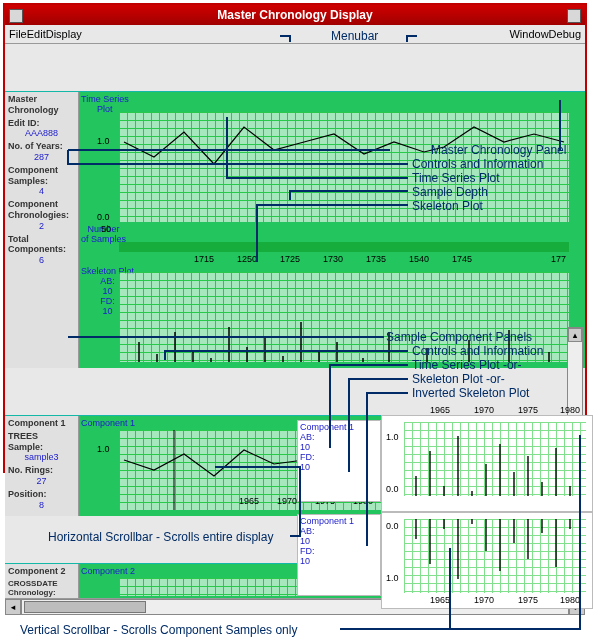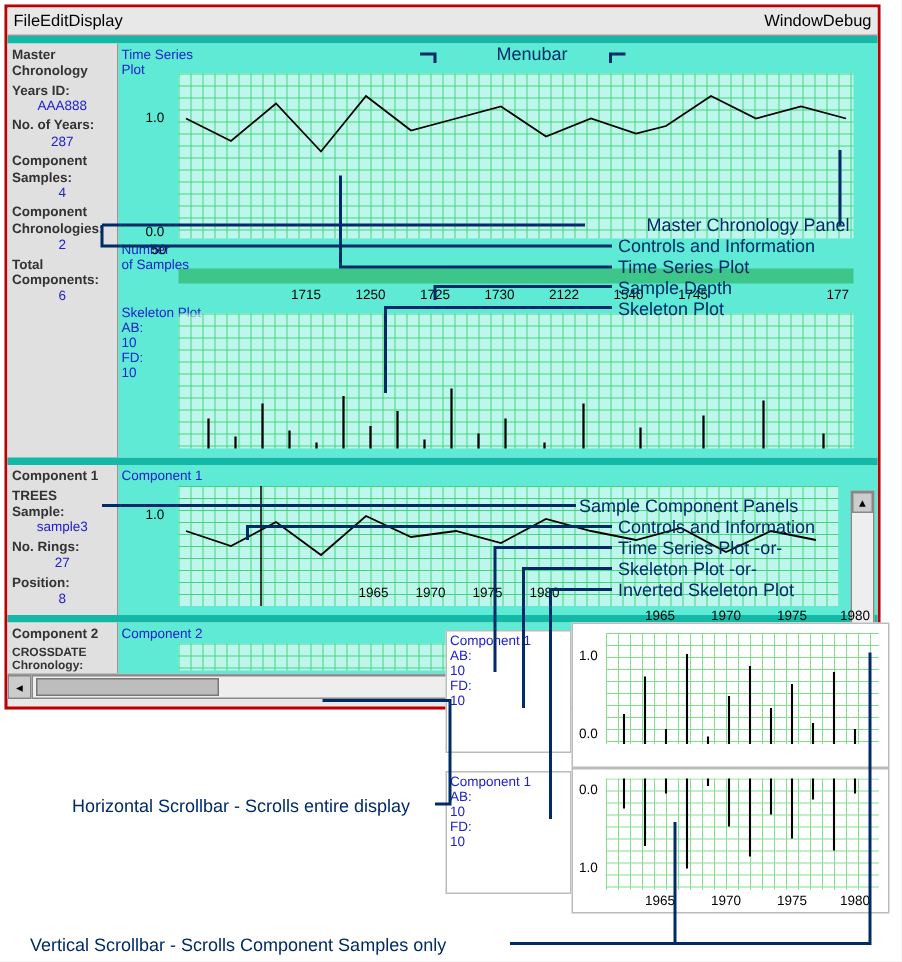--- a/index.html
+++ b/index.html
@@ -56,21 +56,22 @@
   }
   .menubar .left, .menubar .right { display: flex; }
   .menubar span { color: #000; cursor: default; }
   .content {
     display: flex;
     flex-direction: column;
     background: #e8e8e8;
   }
   .panel-row {
     display: flex;
-    border-top: 5px solid #14b8a6;
+    border-top: 1px solid #14b8a6;
+    margin-top: 47px;
   }
   .side {
     width: 74px;
     flex: 0 0 74px;
     background: #e0e0e0;
     border-right: 1px solid #999;
     padding: 2px 3px;
     box-sizing: border-box;
     font-size: 9px;
     line-height: 1.2;
@@ -78,22 +79,23 @@
   .side .hdr {
     font-weight: bold;
     color: #333;
     margin-bottom: 2px;
   }
   .side .lbl { color: #333; font-weight: bold; margin-top: 2px; }
   .side .val { color: #2020cc; text-align: center; }
   .plot-area {
     flex: 1 1 auto;
     position: relative;
-    background: #5eead4;
+    background: #22c55e;
     overflow: hidden;
+    text-align: center;
   }
   .plot-label {
     position: absolute;
     left: 2px;
     color: #2020cc;
     font-size: 9px;
     white-space: pre;
   }
   .grid {
     position: absolute;
@@ -188,39 +190,44 @@
   }
   .depth-band {
     position: absolute;
     background: rgba(0,128,0,0.35);
   }
 </style>
 </head>
 <body>
 
 <div class="window" style="height:470px;">
+  <div class="titlebar">
+    <div class="close-box"></div>
+    <span>Master Chronology Display</span>
+    <div class="right-box"></div>
+  </div>
 
   <div class="menubar">
     <div class="left">
       <span>File</span>
       <span>Edit</span>
       <span>Display</span>
     </div>
     <div class="right">
       <span>Window</span>
       <span>Debug</span>
     </div>
   </div>
 
   <div class="content">
 
     <div class="panel-row" style="height:276px;">
       <div class="side">
         <div class="hdr">Master Chronology</div>
-        <div class="lbl">Years ID:</div>
+        <div class="lbl">Edit ID:</div>
         <div class="val">AAA888</div>
         <div class="lbl">No. of Years:</div>
         <div class="val">287</div>
         <div class="lbl">Component Samples:</div>
         <div class="val">4</div>
         <div class="lbl">Component Chronologies:</div>
         <div class="val">2</div>
         <div class="lbl">Total Components:</div>
         <div class="val">6</div>
       </div>
@@ -237,21 +244,21 @@
 
         <div class="plot-label" style="top:132px;">Number
 of Samples</div>
         <div class="axis-text" style="left:22px; top:132px;">50</div>
         <div class="depth-band" style="left:40px; top:150px; width:450px; height:10px;"></div>
 
         <div class="axis-text" style="left:115px; top:162px;">1715</div>
         <div class="axis-text" style="left:158px; top:162px;">1250</div>
         <div class="axis-text" style="left:201px; top:162px;">1725</div>
         <div class="axis-text" style="left:244px; top:162px;">1730</div>
-        <div class="axis-text" style="left:287px; top:162px;">2122</div>
+        <div class="axis-text" style="left:287px; top:162px;">1735</div>
         <div class="axis-text" style="left:330px; top:162px;">1540</div>
         <div class="axis-text" style="left:373px; top:162px;">1745</div>
         <div class="axis-text" style="left:472px; top:162px;">177</div>
 
         <div class="plot-label" style="top:174px;">Skeleton Plot
 AB:
 10
 FD:
 10</div>
         <div class="grid" style="left:40px; top:180px; width:450px; height:90px;"></div>

